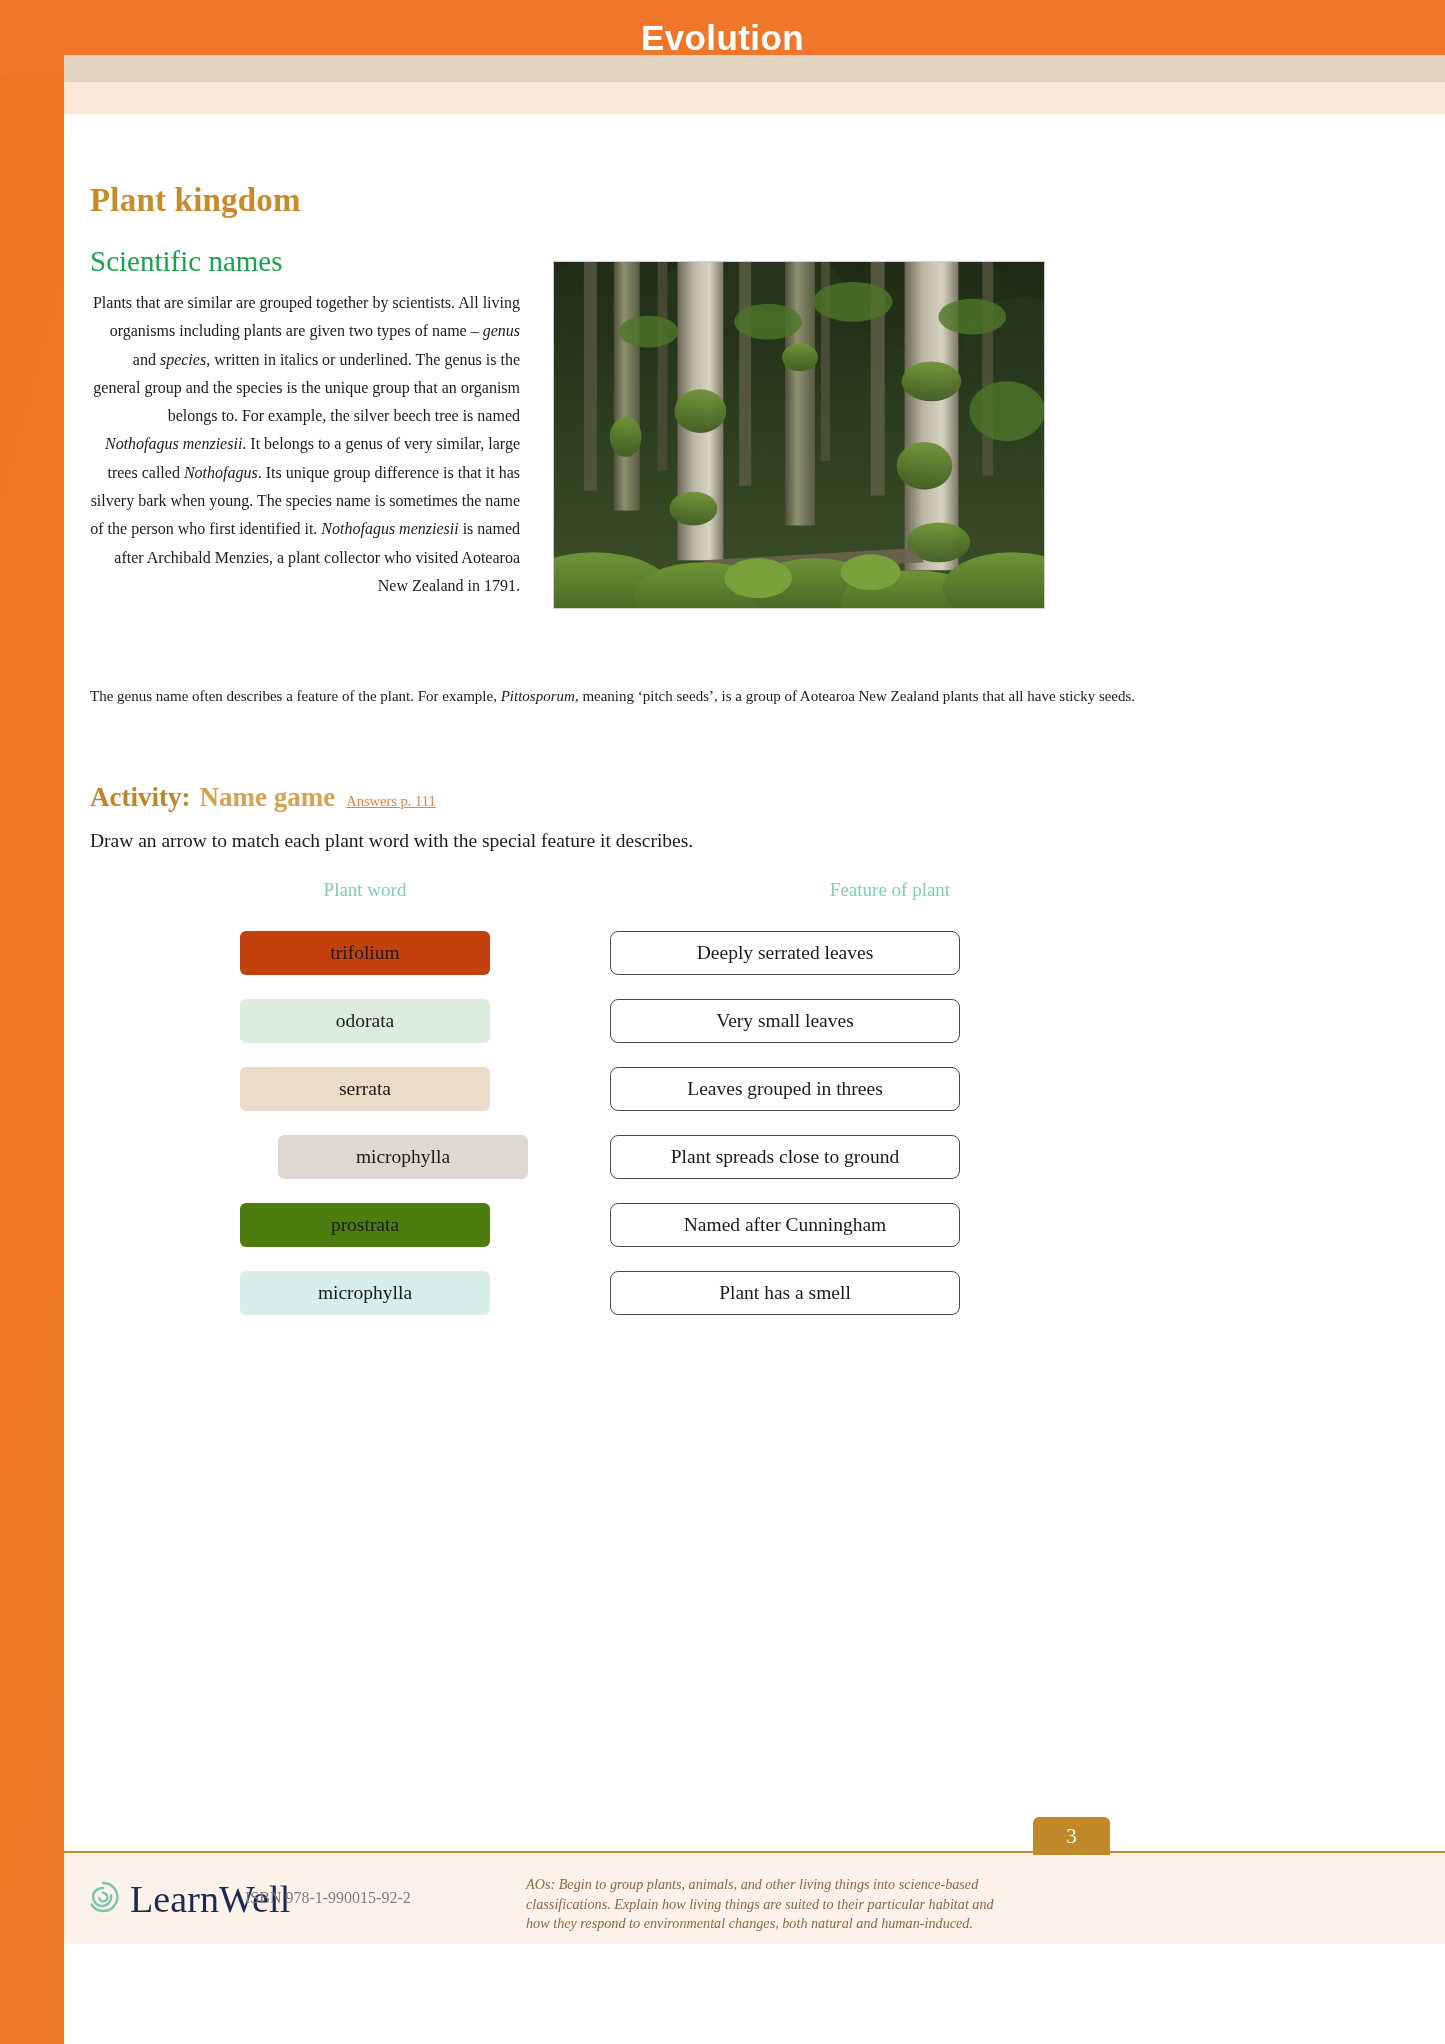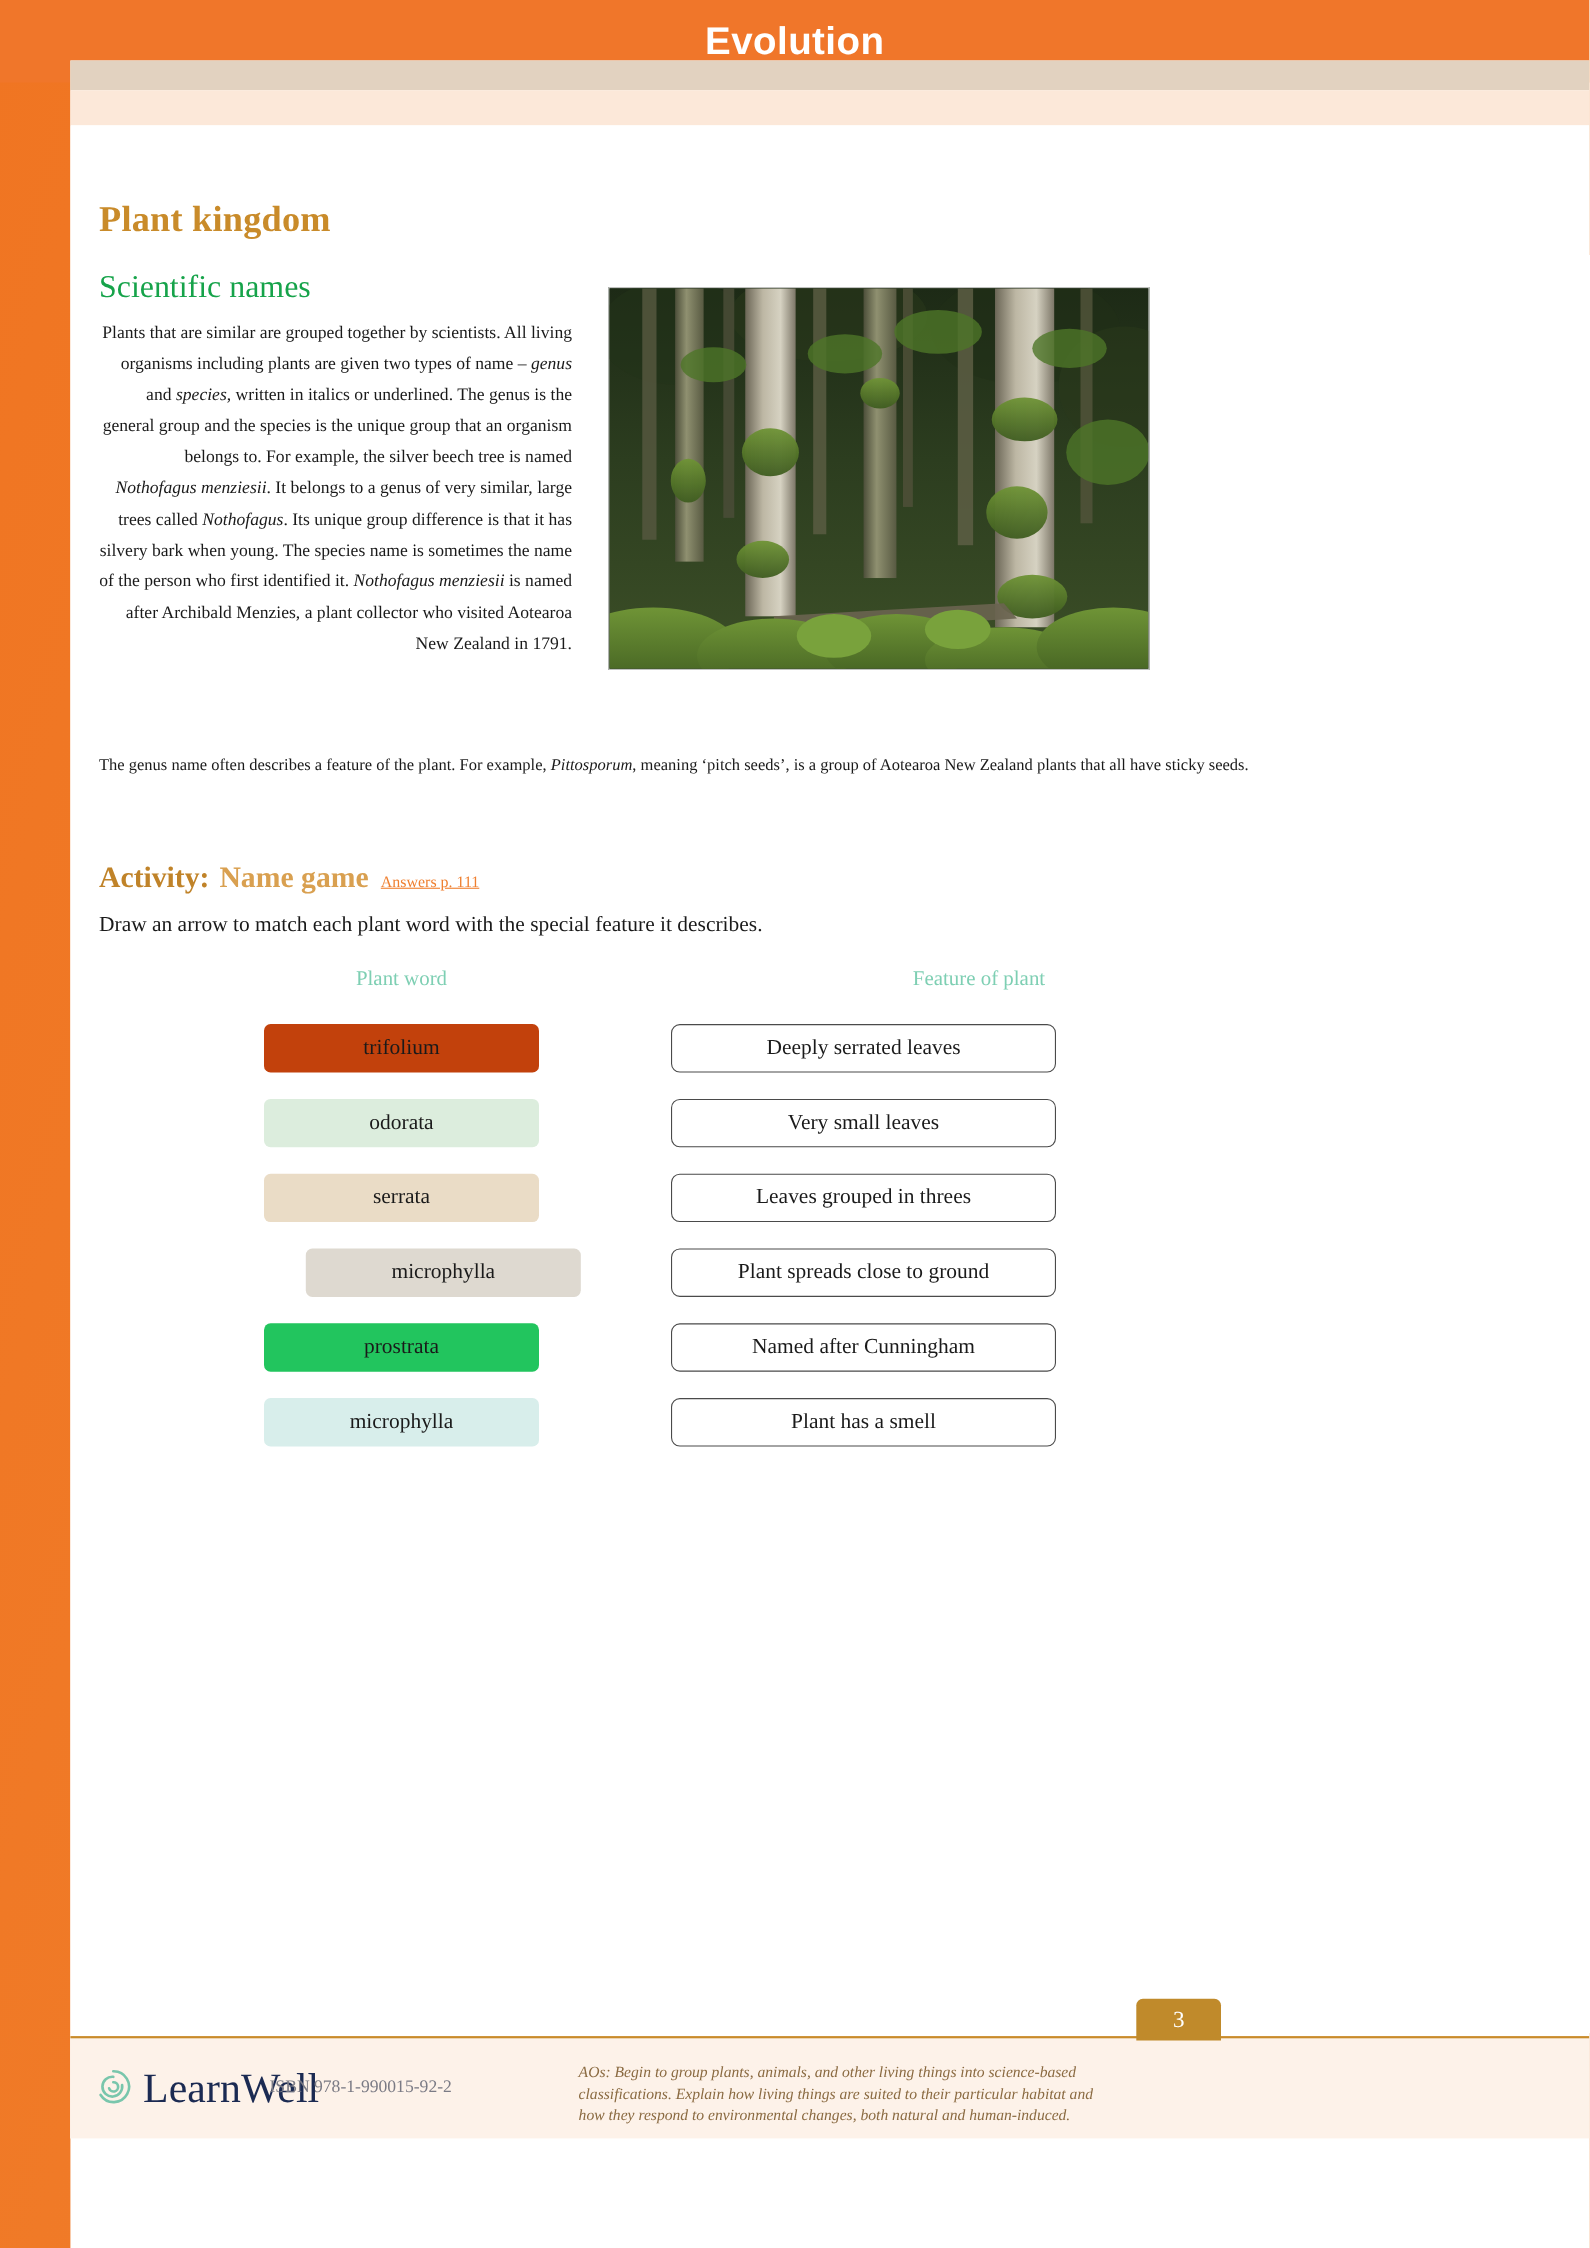--- a/index.html
+++ b/index.html
@@ -358,21 +358,21 @@
       <div class="activity-instr">Draw an arrow to match each plant word with the special feature it describes.</div>
 
       <div class="match">
         <div class="col-head col-head-left">Plant word</div>
         <div class="col-head col-head-right">Feature of plant</div>
 
         <div class="pill" style="top:52px;  background:#c2410c;">trifolium</div>
         <div class="pill" style="top:120px; background:#dceddd;">odorata</div>
         <div class="pill" style="top:188px; background:#eadcc6;">serrata</div>
         <div class="pill" style="top:256px; background:#ded9d0;margin-left:38px;">microphylla</div>
-        <div class="pill" style="top:324px; background:#22c55e;">prostrata</div>
+        <div class="pill" style="top:324px; background:#4d7c0f;">prostrata</div>
         <div class="pill" style="top:392px; background:#d8eeeb;">microphylla</div>
 
         <div class="card" style="top:52px;">Deeply serrated leaves</div>
         <div class="card" style="top:120px;">Very small leaves</div>
         <div class="card" style="top:188px;">Leaves grouped in threes</div>
         <div class="card" style="top:256px;">Plant spreads close to ground</div>
         <div class="card" style="top:324px;">Named after Cunningham</div>
         <div class="card" style="top:392px;">Plant has a smell</div>
       </div>
 

